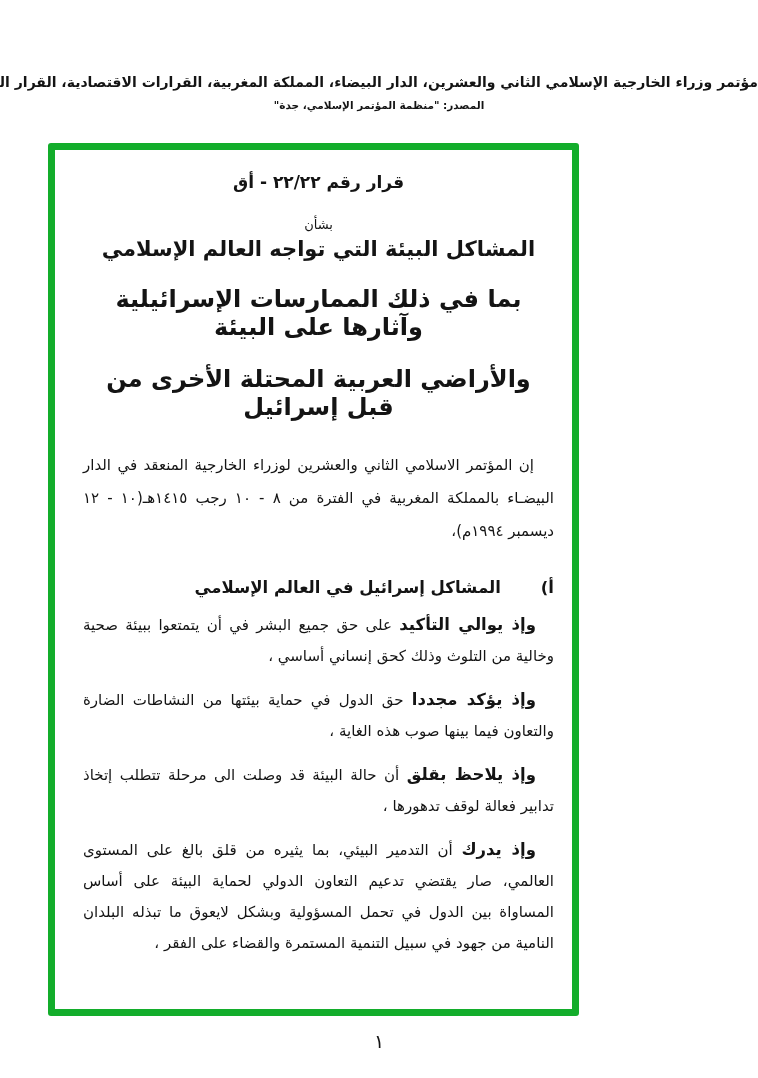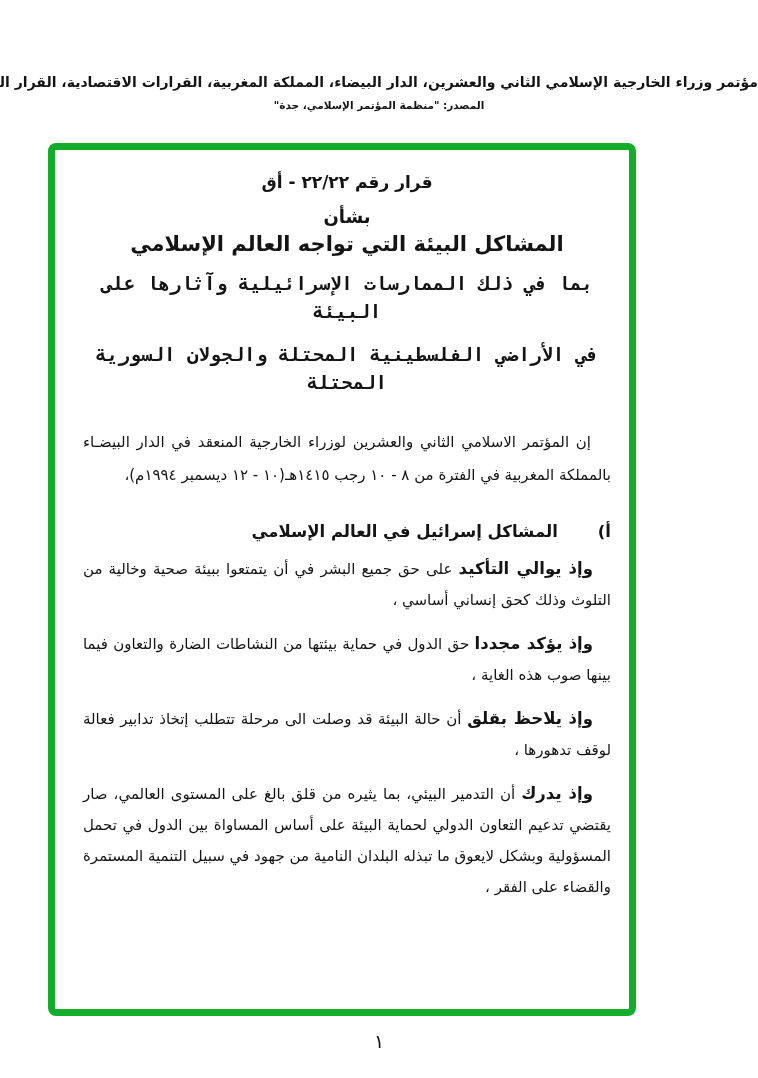--- a/index.html
+++ b/index.html
@@ -35,53 +35,52 @@
     margin-top: 9px;
     font-size: 10.5px;
     font-weight: bold;
   }
 
   
   .frame {
     position: absolute;
     left: 48px;
     top: 143px;
-    width: 588px;
+    width: 531px;
     height: 873px;
     box-sizing: border-box;
     border: 7px solid #13ad2b; 
-    border-radius: 8px;
+    border-radius: 3px;
     padding: 20px 18px 0 28px;
     direction: rtl;
     background: #ffffff;
   }
 
   
   .title-block { text-align: center; }
   .res-no {
     font-size: 17px;
     font-weight: bold;
     padding-top: 2px;
   }
   .concerning {
-    margin-top: 14px;
-    font-size: 18px;
-    font-weight: bold;
+    margin-top: 25px;
+    font-size: 13px;
+    font-weight: normal;
   }
   .subject-main {
     margin-top: 5px;
     font-size: 21px;
     font-weight: bold;
   }
   .subject-line {
-    margin-top: 15px;
-    font-size: 19px;
+    margin-top: 24px;
+    font-size: 24px;
     font-weight: bold;
     line-height: 28px;
-    font-family: Liberation Mono, monospace;
   }
 
   
   .preamble {
     margin: 28px 0 0 0;
     font-size: 15px;
     line-height: 33px;
     text-align: justify;
     text-indent: 20px;
   }
@@ -126,21 +125,21 @@
   <div class="line2">المصدر:  "منظمة المؤتمر الإسلامي، جدة"</div>
 </header>
 
 <main class="frame" style="border-color: rgb(19, 173, 43);">
 
   <div class="title-block">
     <div class="res-no">قرار رقم ٢٢/٢٢ - أق</div>
     <div class="concerning">بشأن</div>
     <div class="subject-main">المشاكل البيئة التي تواجه العالم الإسلامي</div>
     <div class="subject-line">بما في ذلك الممارسات الإسرائيلية وآثارها على البيئة</div>
-    <div class="subject-line">في الأراضي الفلسطينية المحتلة والجولان السورية المحتلة</div>
+    <div class="subject-line">والأراضي العربية المحتلة الأخرى من قبل إسرائيل</div>
   </div>
 
   <p class="preamble">إن المؤتمر الاسلامي الثاني والعشرين لوزراء الخارجية المنعقد في الدار البيضـاء بالمملكة المغربية في الفترة من ٨ - ١٠ رجب ١٤١٥هـ(١٠ - ١٢ ديسمبر ١٩٩٤م)،</p>
 
   <div class="section-row">
     <span class="marker">أ)</span><span>المشاكل إسرائيل في العالم الإسلامي</span>
   </div>
 
 
   <p class="clause"><span class="lead">وإذ يوالي التأكيد</span> <span>على حق جميع البشر في أن يتمتعوا ببيئة صحية وخالية من التلوث وذلك كحق إنساني أساسي ،</span></p>

